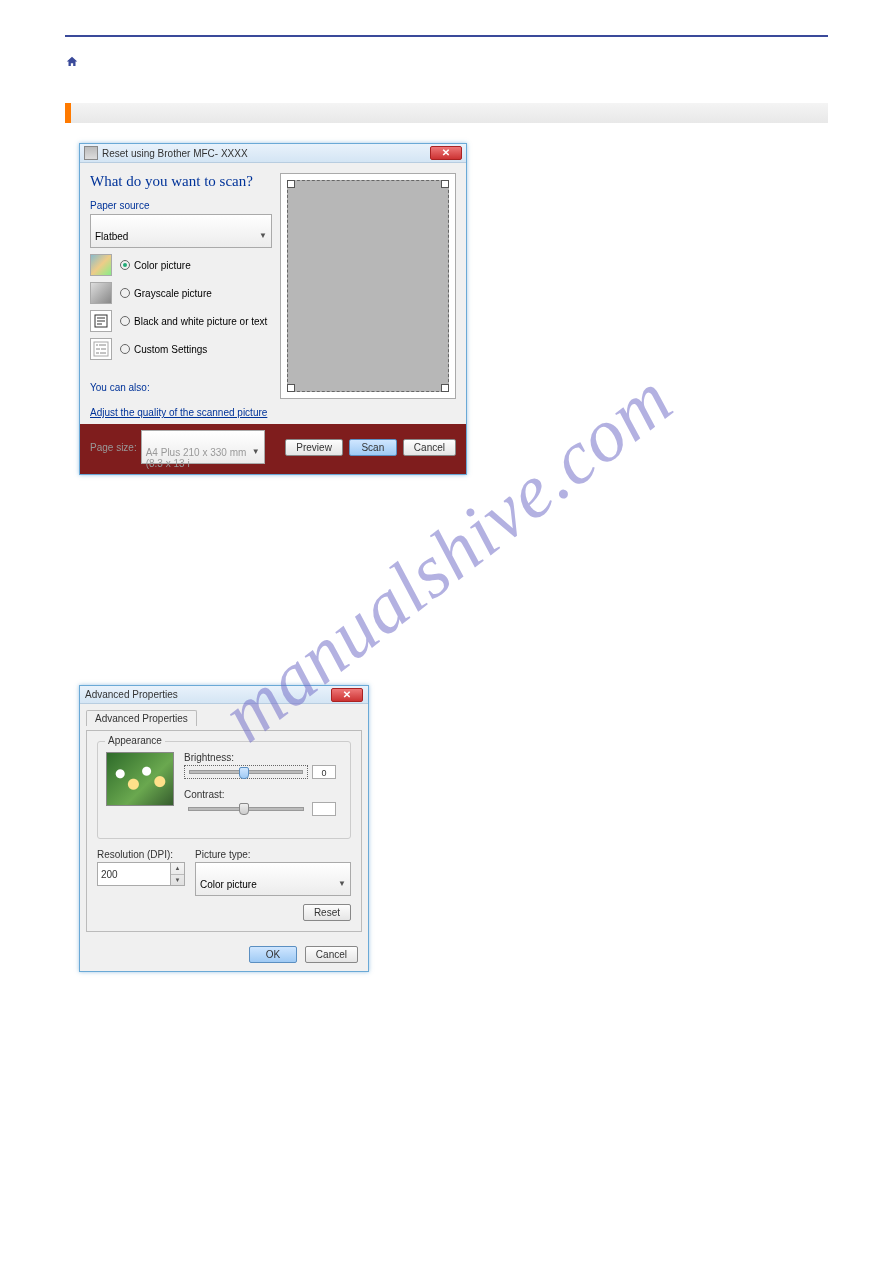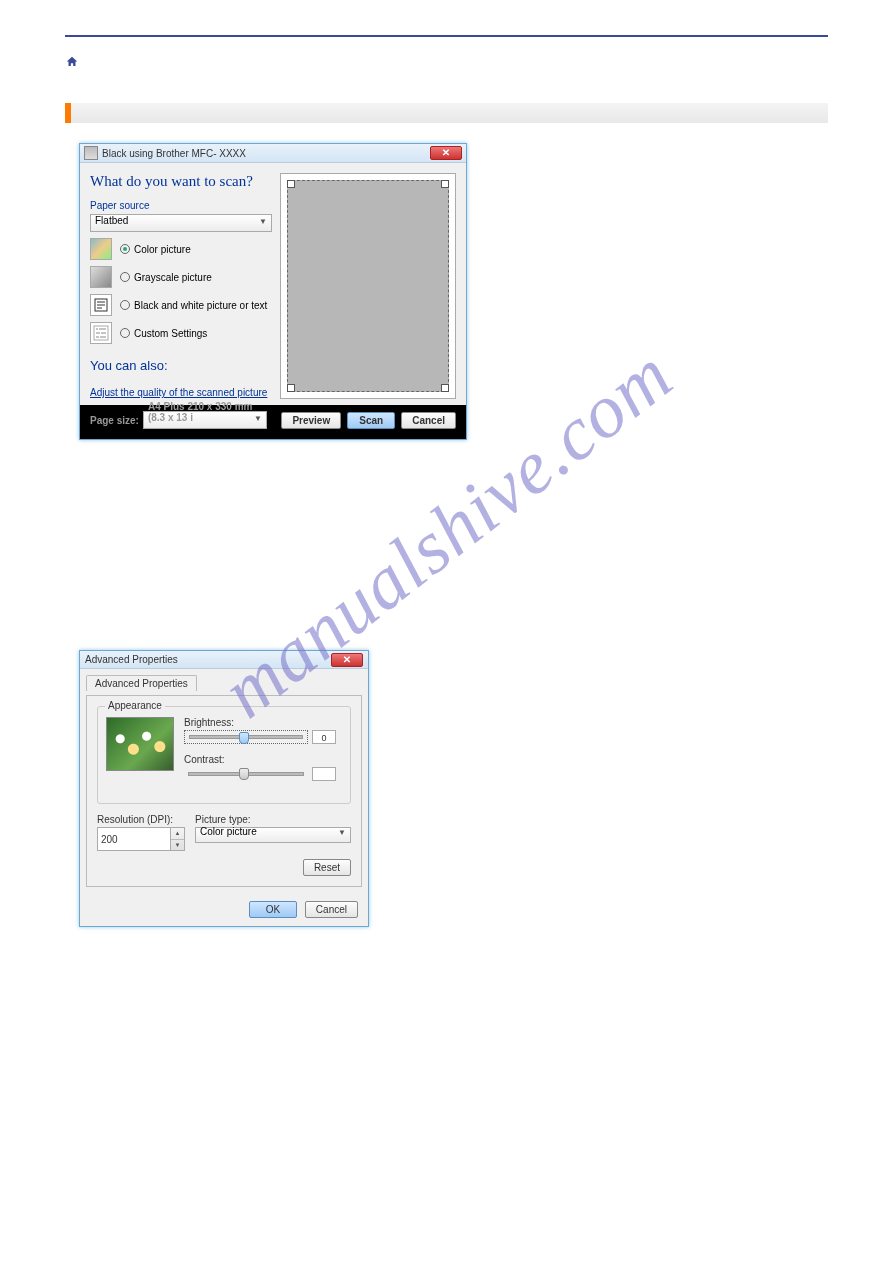--- a/index.html
+++ b/index.html
@@ -78,57 +78,57 @@
     font-family: Georgia, 'Times New Roman', serif;
     font-size: 15px;
     color:#003399;
     margin-bottom: 10px;
   }
   .lbl { color:#003399; font-size:10px; margin-bottom:3px;}
   .dropdown {
     border:1px solid #aaa;
     background:linear-gradient(#fff,#ececec);
     height:18px;
-    display:flex;align-items:flex-end;justify-content:space-between;
-    padding:5px 4px;
+    display:flex;align-items:flex-start;justify-content:space-between;
+    padding:16px 4px;
     font-size:10px;
     color:#000;
   }
   .dropdown .chev { font-size:8px;color:#555;}
   .instr { color:#003399; font-size:10px; margin:10px 0 6px 0; line-height:1.3;}
   .opt-row { display:flex;align-items:center; margin:6px 0;}
   .opt-icon {
     width:22px;height:22px;border:1px solid #aaa;margin-right:8px;
     background:#fff;display:flex;align-items:center;justify-content:center;
   }
   .opt-icon.color { background: linear-gradient(135deg,#8bc,#ec8,#8e8);}
   .opt-icon.gray { background: linear-gradient(135deg,#ddd,#888);}
   .opt-icon.bw svg { display:block;}
   .opt-icon.custom svg {display:block;}
   .radio {
     width:10px;height:10px;border:1px solid #666;border-radius:50%;
     margin-right:4px;display:inline-flex;align-items:center;justify-content:center;
   }
   .radio.checked::after{content:"";width:4px;height:4px;background:#2a7;border-radius:50%;}
   .opt-text{font-size:10px;color:#000;}
-  .also{color:#003399;font-size:13px;margin-top:14px;}
+  .also{color:#003399;font-size:10px;margin-top:22px;}
   .linkish{color:#003399;text-decoration:underline;font-size:10px;margin-top:14px;display:inline-block;}
   .scan-right { flex:1; }
   .preview-frame {
     width:176px;height:226px;border:1px solid #aaa;background:#fff;padding:6px;
   }
   .preview-inner{
     width:100%;height:100%;background:#b7b7b7;border:1px dashed #666;position:relative;
   }
   .handle{width:8px;height:8px;border:1px solid #555;background:#fff;position:absolute;}
   .h-tl{top:-1px;left:-1px;}.h-tr{top:-1px;right:-1px;}
   .h-bl{bottom:-1px;left:-1px;}.h-br{bottom:-1px;right:-1px;}
   .scan-footer{
     display:flex;align-items:center;justify-content:space-between;
-    padding:6px 10px 10px 10px;background:#000000;font-size:10px;font-weight:bold;
+    padding:6px 10px 10px 10px;background:#7f1d1d;font-size:10px;
   }
   .page-size{display:flex;align-items:center;gap:4px;color:#999;}
   .page-size .dropdown{width:124px;color:#999;}
   .btnrow{display:flex;gap:6px;}
   .winbtn{
     border:1px solid #888;background:linear-gradient(#fdfdfd,#e5e5e5);
     padding:2px 10px;font-size:10px;border-radius:2px;min-width:48px;text-align:center;
   }
   .winbtn.primary{background:linear-gradient(#cfe6ff,#9fcaf4);border-color:#5b8fc1;}
 
@@ -203,21 +203,21 @@
         <path fill="#3a4a9a" d="M12 3l9 8h-3v8h-4v-5h-4v5H6v-8H3z"></path>
       </svg>
   </span>
 
   <div class="note-bar"></div>
 
   
   <div class="scan-dialog">
     <div class="titlebar">
       <span class="scanner-glyph"></span>
-      <span>Black using Brother MFC- XXXX</span>
+      <span>Reset using Brother MFC- XXXX</span>
       <span class="spacer"></span>
       <span class="close-btn">✕</span>
     </div>
     <div class="scan-body">
       <div class="scan-left">
         <div class="scan-heading">What do you want to scan?</div>
         <div class="lbl">Paper source</div>
         <div class="dropdown">
           <span>Flatbed</span>
           <span class="chev">▼</span>

